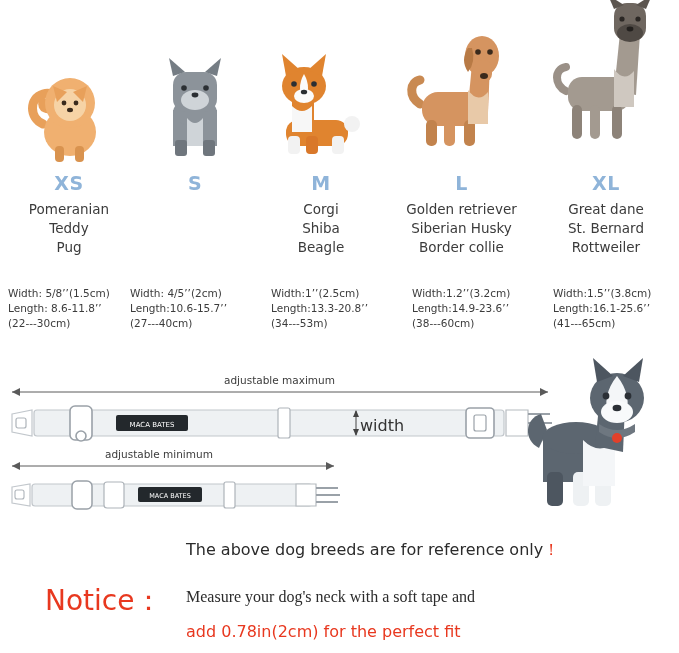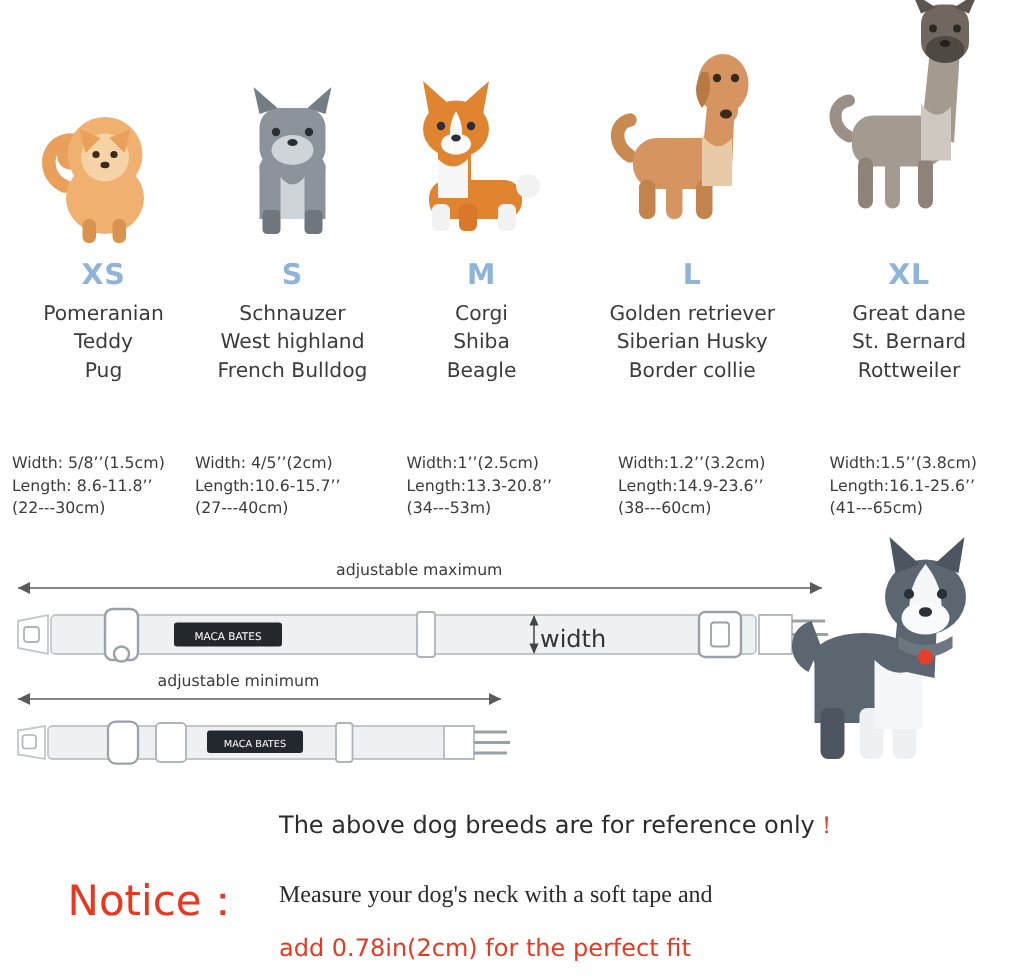--- a/index.html
+++ b/index.html
@@ -46,21 +46,21 @@
     margin-top: 6px;
     font-size: 13.5px;
     line-height: 19px;
     color: #3b3b3b;
     font-family: "DejaVu Sans", sans-serif;
   }
 
   
   #measure-row {
     position: absolute;
-    top: 302px; left: 0;
+    top: 286px; left: 0;
     width: 630px;
     height: 60px;
   }
   .meas-col {
     position: absolute;
     top: 0;
     font-size: 10.5px;
     line-height: 15px;
     color: #3b3b3b;
     font-family: "DejaVu Sans", sans-serif;
@@ -174,25 +174,20 @@
         <path d="M28 26 L24 8 L40 22 Z" fill="#757d84"></path>
         <path d="M72 26 L76 8 L60 22 Z" fill="#757d84"></path>
 
         <ellipse cx="50" cy="50" rx="14" ry="10" fill="#cfd4d8"></ellipse>
         <circle cx="39" cy="38" r="2.8" fill="#2b2f33"></circle>
         <circle cx="61" cy="38" r="2.8" fill="#2b2f33"></circle>
         <ellipse cx="50" cy="45" rx="3.4" ry="2.4" fill="#2b2f33"></ellipse>
       </svg>
     </div>
     <div class="size-letter">S</div>
-    <div class="breeds">
-      <div>Schnauzer</div>
-      <div>West highland</div>
-      <div>French Bulldog</div>
-    </div>
   </div>
 
   <div class="size-col" style="left:262px; width:118px;">
     <div class="dog-art">
       <svg width="110" height="130" viewBox="0 0 110 130">
 
         <rect x="20" y="80" width="62" height="26" rx="12" fill="#e0842f"></rect>
 
         <rect x="22" y="96" width="12" height="18" rx="4" fill="#f2f2f2"></rect>
         <rect x="40" y="96" width="12" height="18" rx="4" fill="#d9782a"></rect>

